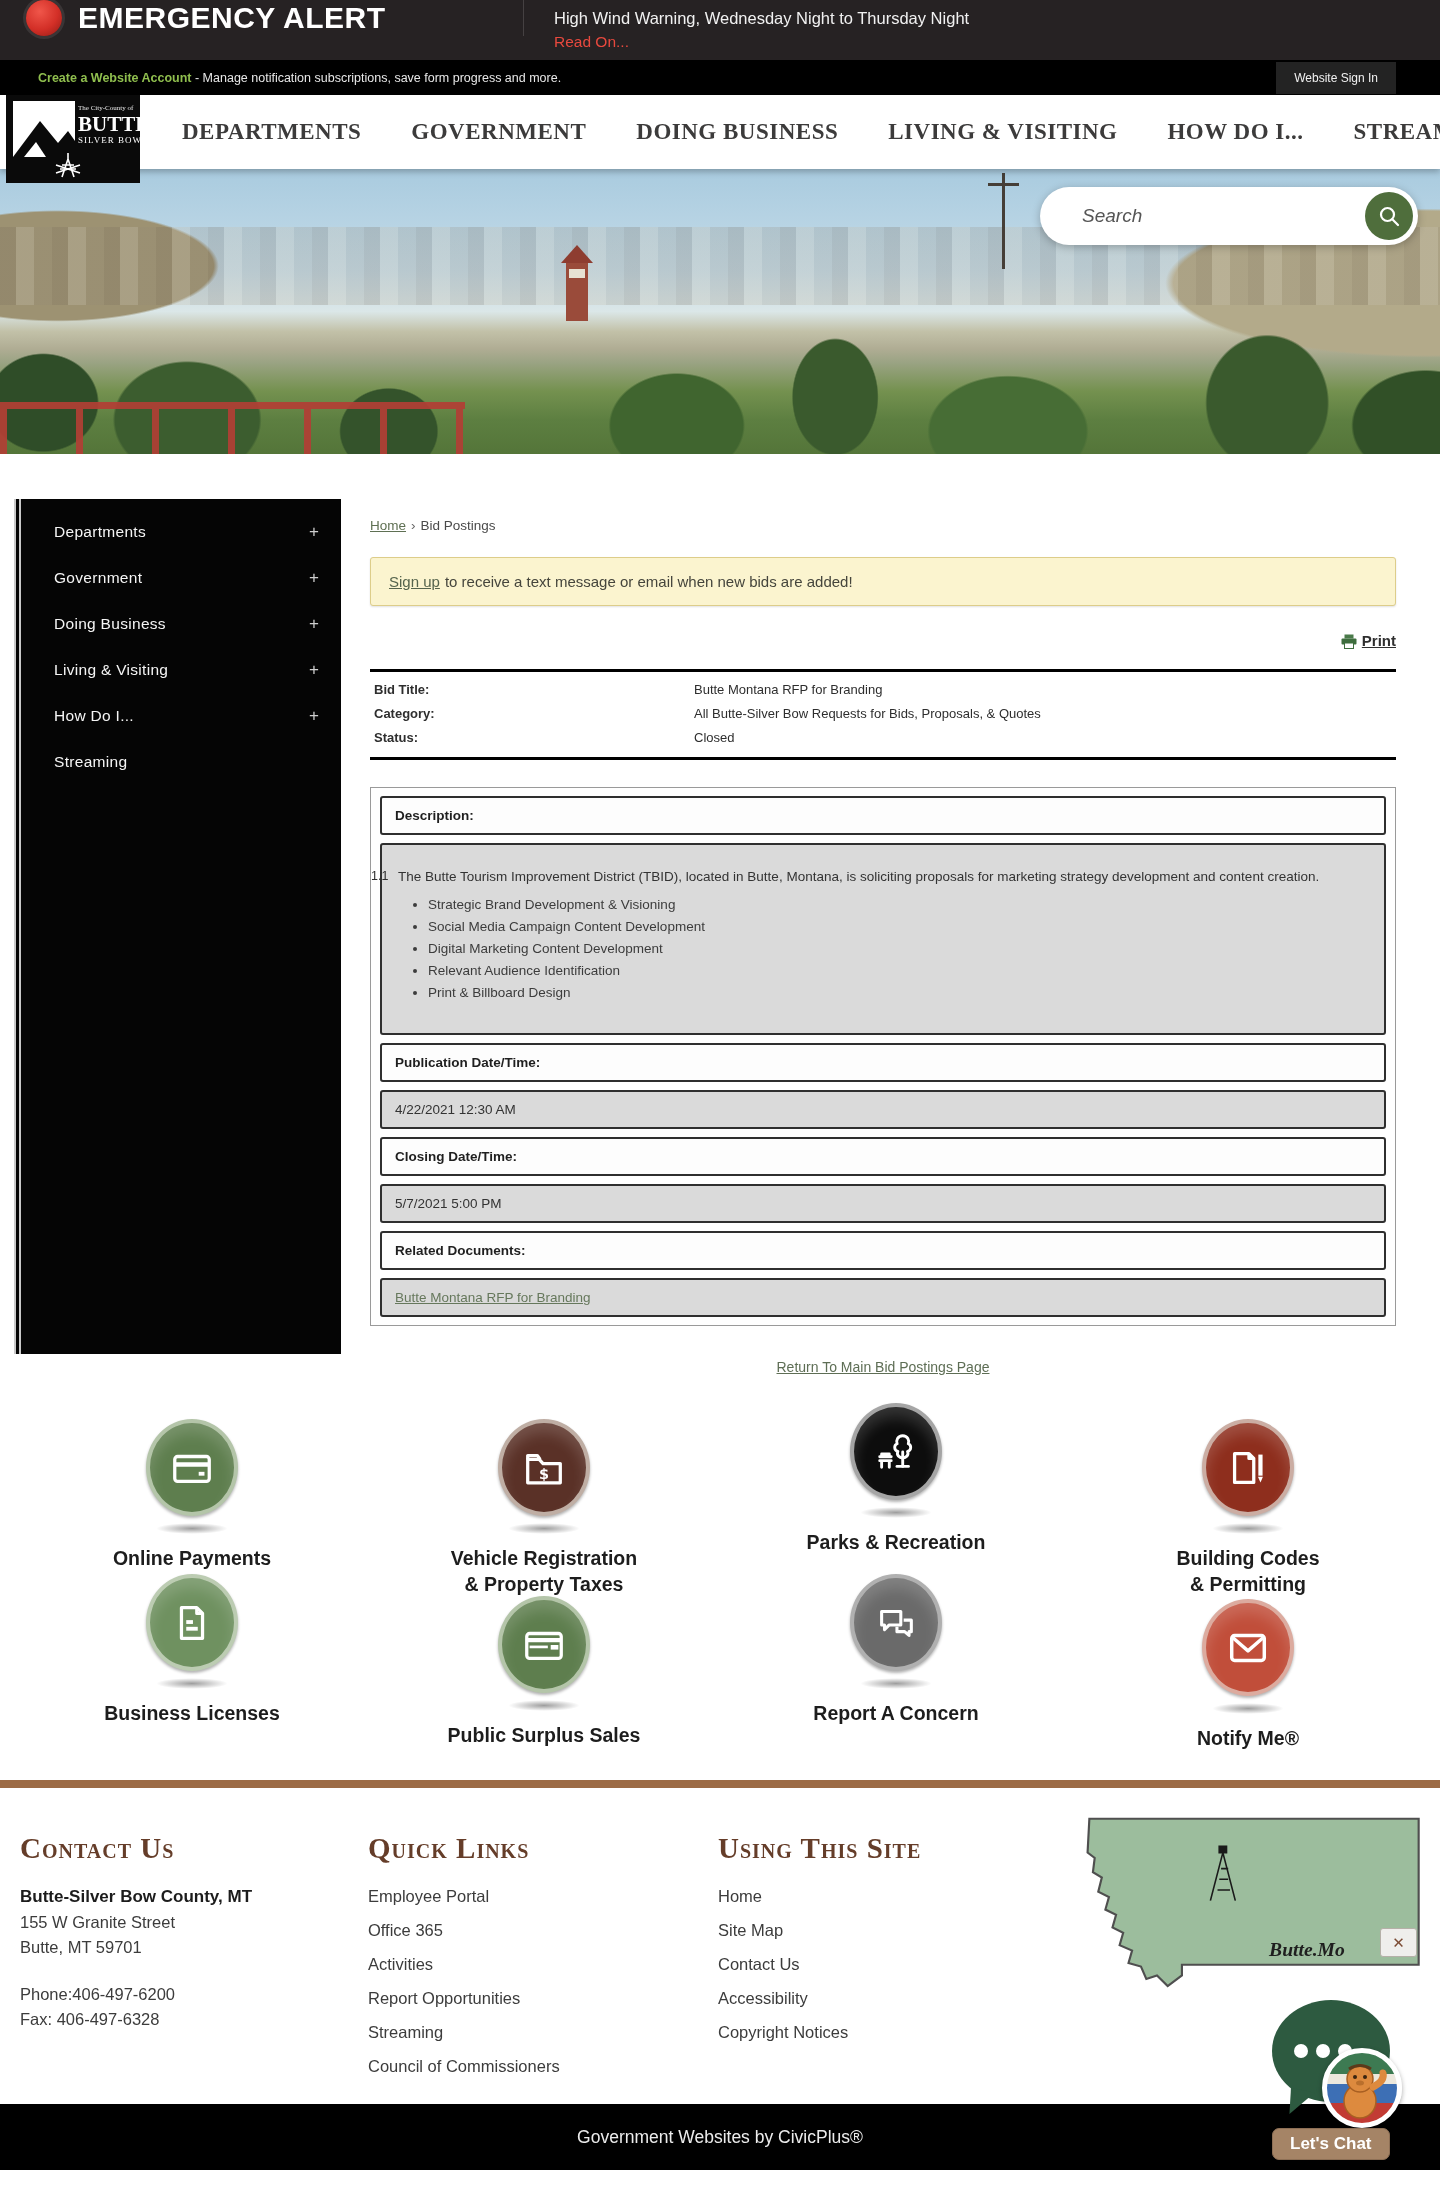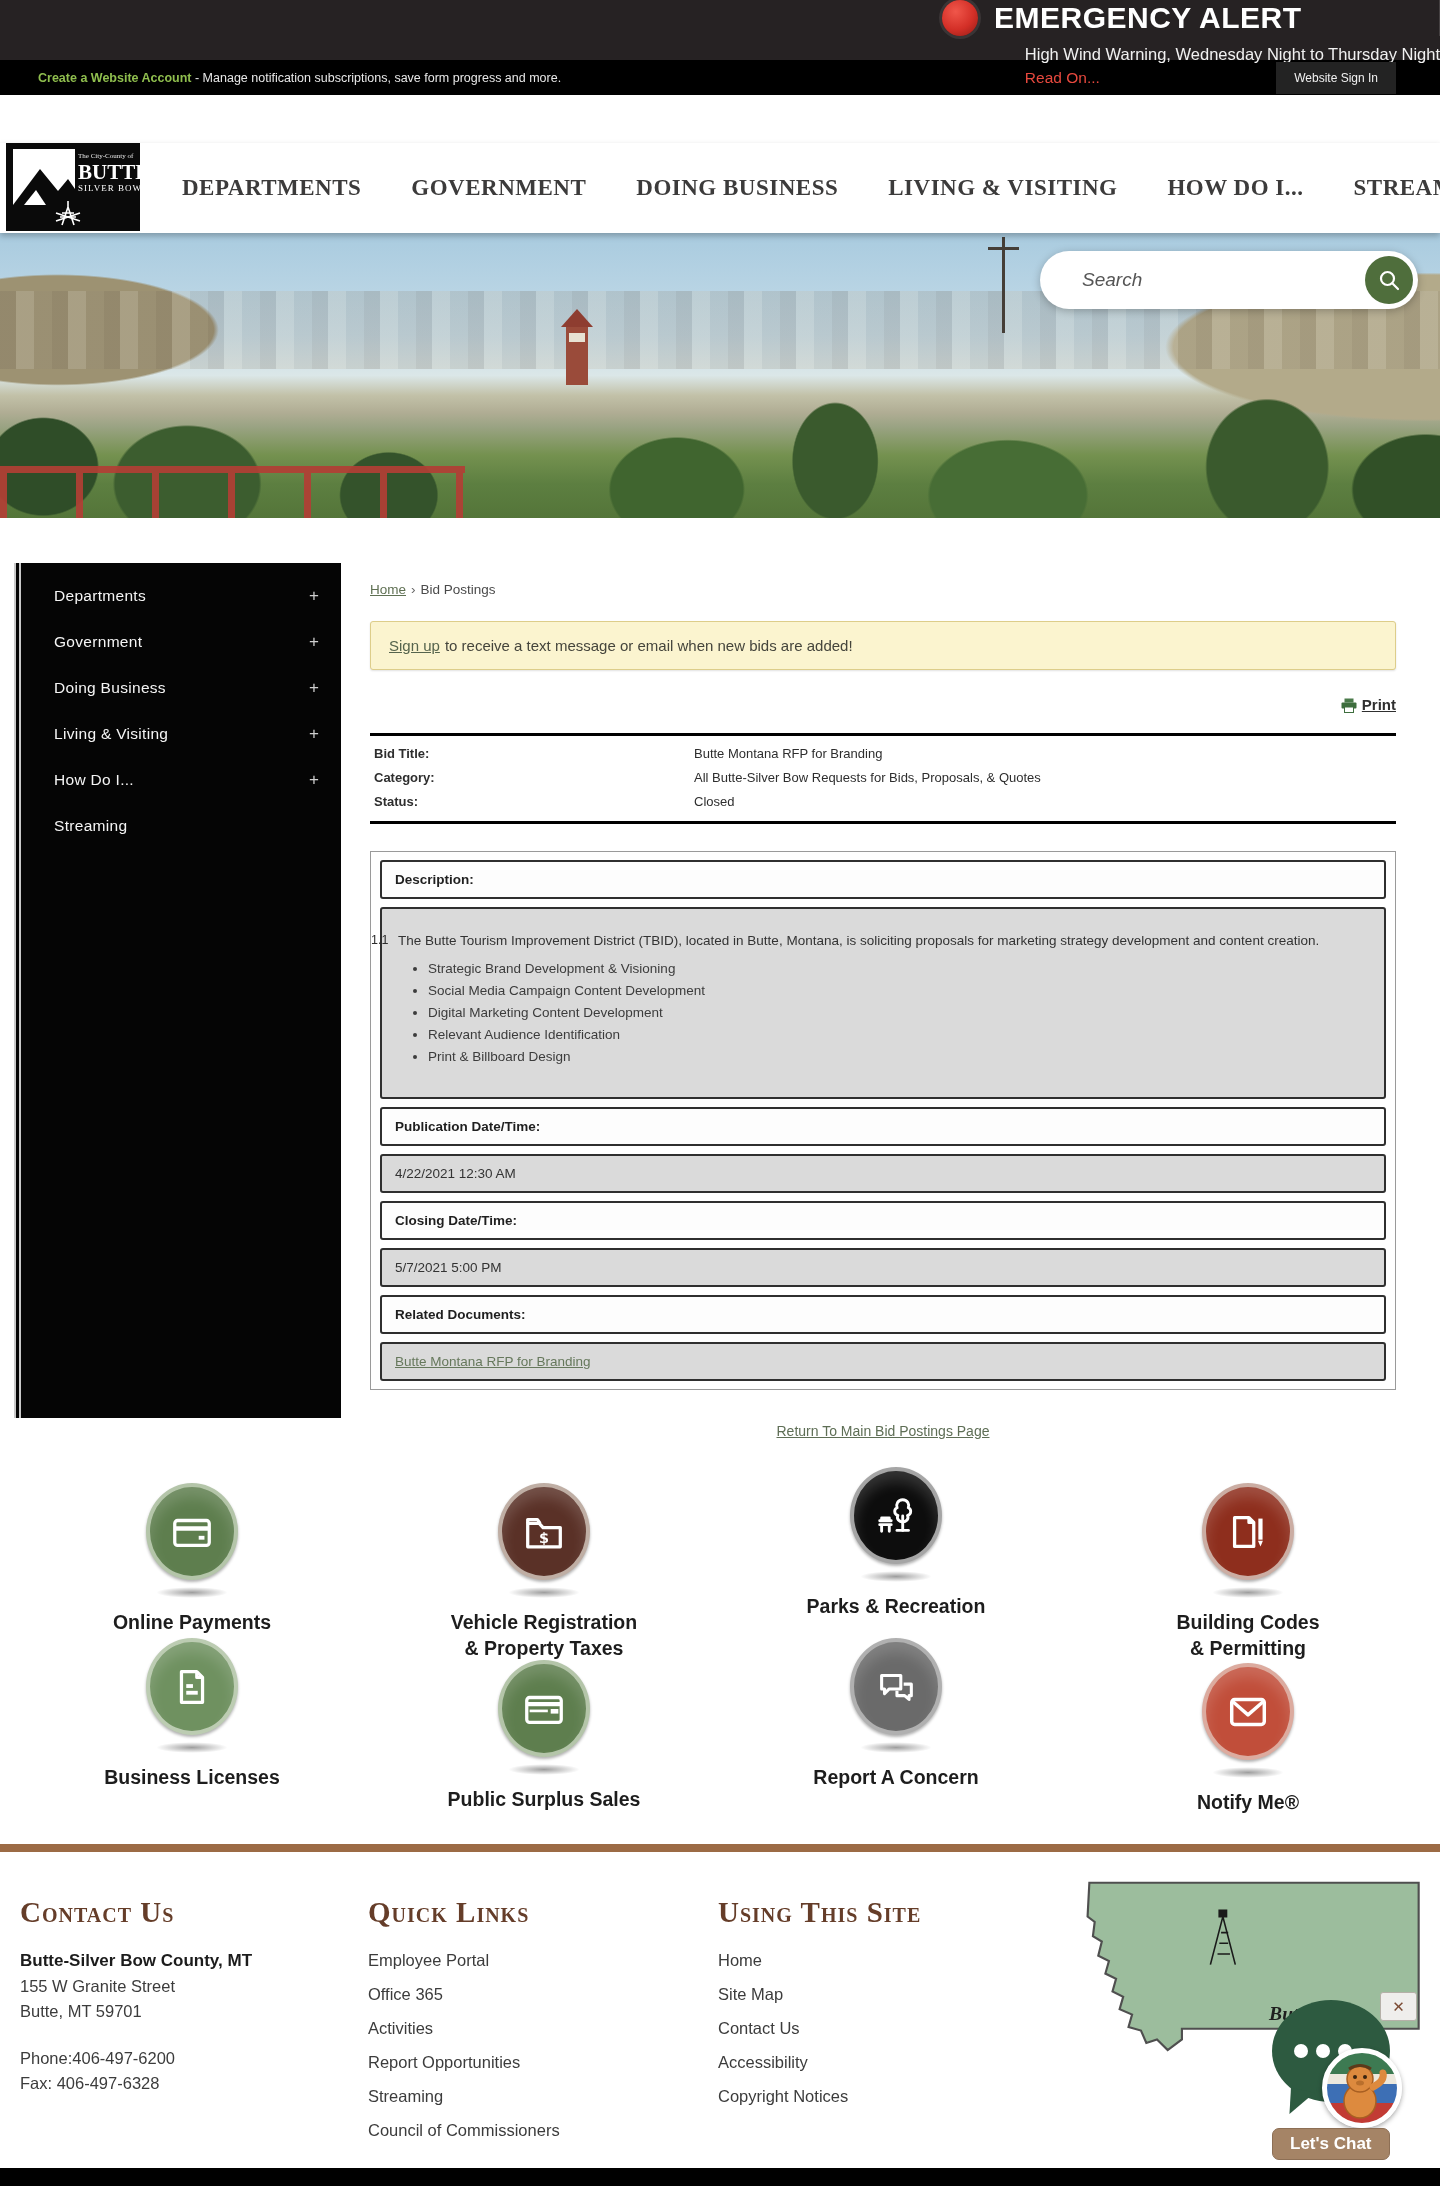--- a/index.html
+++ b/index.html
@@ -1,36 +1,36 @@
 <!DOCTYPE html>
 <html><head>
 <meta charset="utf-8">
 <style>
   * { margin:0; padding:0; box-sizing:border-box; }
   body { width:1440px; font-family:"Liberation Sans", sans-serif; background:#fff; }
   #page { position:relative; width:1440px; height:2186px; overflow:hidden; background:#fff; }
   a { text-decoration:none; }
 
   
-  .alert-bar { height:60px; background:#262223; display:flex; align-items:flex-end;flex-direction:column; }
+  .alert-bar { height:60px; background:#262223; display:flex; align-items:flex-start; }
   .alert-left { width:524px; display:flex; align-items:center; padding-left:26px; border-right:1px solid #454142; }
   .alert-dot { width:36px; height:36px; border-radius:50%; background:radial-gradient(circle at 38% 32%, #f0564a, #d32f27 55%, #8e1b15 100%); box-shadow:0 0 0 3px #3a3536; margin-right:16px; }
   .alert-title { color:#fff; font-size:30px; font-weight:bold; letter-spacing:.5px; }
   .alert-right { padding:9px 0 0 30px; }
   .alert-msg { color:#f1f1f1; font-size:16.5px; }
   .alert-read { display:inline-block; margin-top:5px; color:#e8493e; font-size:15.5px; }
 
   
   .account-bar { height:35px; background:#000; display:flex; align-items:center; font-size:12.5px; color:#e8e8e8; }
   .account-left { padding-left:38px; }
   .account-create { color:#8fbe4e; font-weight:bold; }
   .account-signin { margin-left:auto; margin-right:44px; background:#232323; color:#f0f0f0; font-size:12px; padding:9px 18px; }
 
   
-  .main-nav { position:relative; height:90px; background:#fff; box-shadow:0 3px 6px rgba(0,0,0,.25); z-index:3;margin-top:48px; }
+  .main-nav { position:relative; height:74px; background:#fff; box-shadow:0 3px 6px rgba(0,0,0,.25); z-index:3; }
   .logo { position:absolute; left:6px; top:0; width:134px; height:88px; background:#0a0a0a; cursor:pointer; }
   .nav-items { display:flex; gap:50px; padding-left:182px; align-items:center; height:100%; }
   .nav-items a { font-family:"Liberation Serif", serif; font-weight:bold; font-size:23px; color:#3c3b3b; letter-spacing:.5px; white-space:nowrap; }
 
   
   .hero { position:relative; height:285px; overflow:hidden;
     background:
       radial-gradient(ellipse 260px 90px at 4% 34%, #9d9272 0 60%, rgba(157,146,114,0) 62%),
       radial-gradient(ellipse 420px 120px at 99% 40%, #b3aa8a 0 60%, rgba(179,170,138,0) 62%),
       linear-gradient(180deg, #a9cbdf 0%, #c4dbe8 36%, #dbe7e8 50%, #c2c1a8 57%, #b0ad94 63%, #9aa383 68%, #74914f 78%, #5d7f41 88%, #547539 100%);

